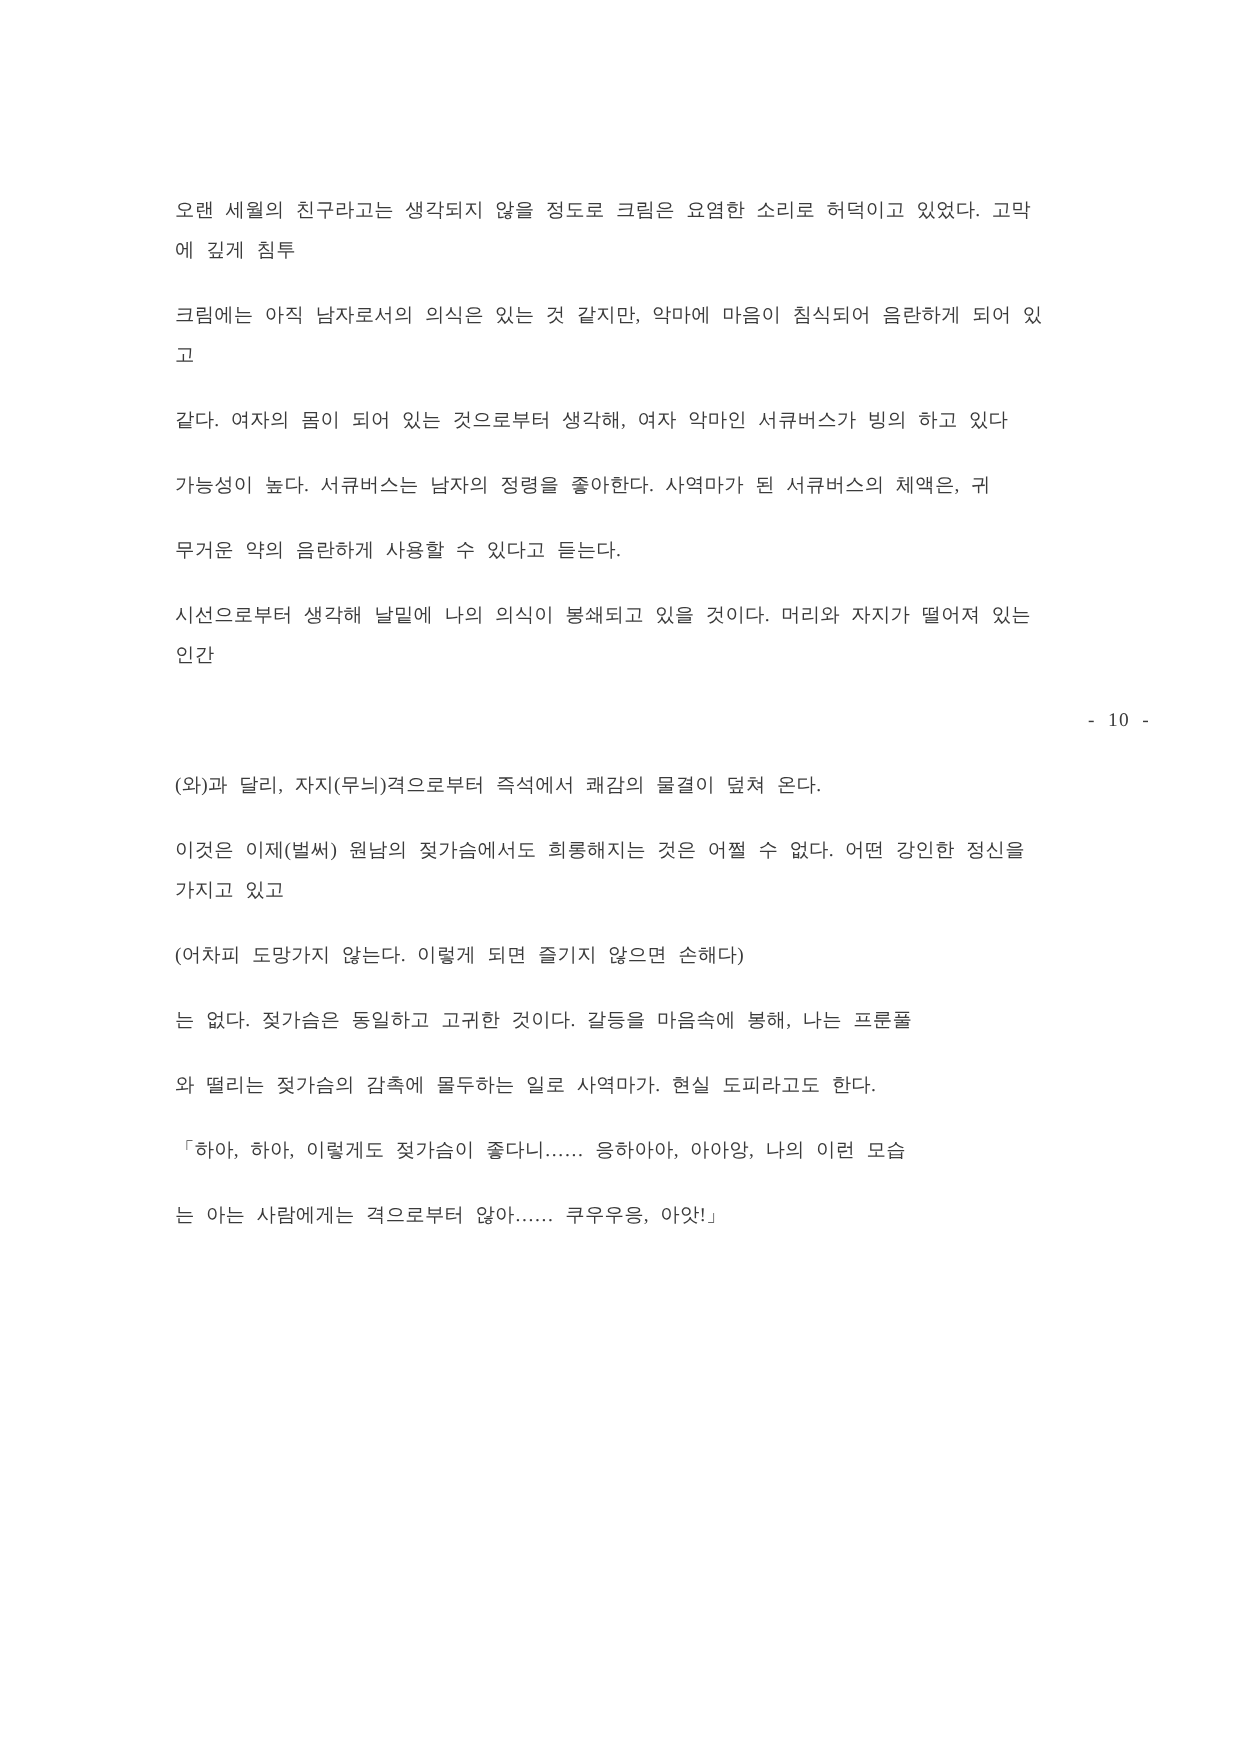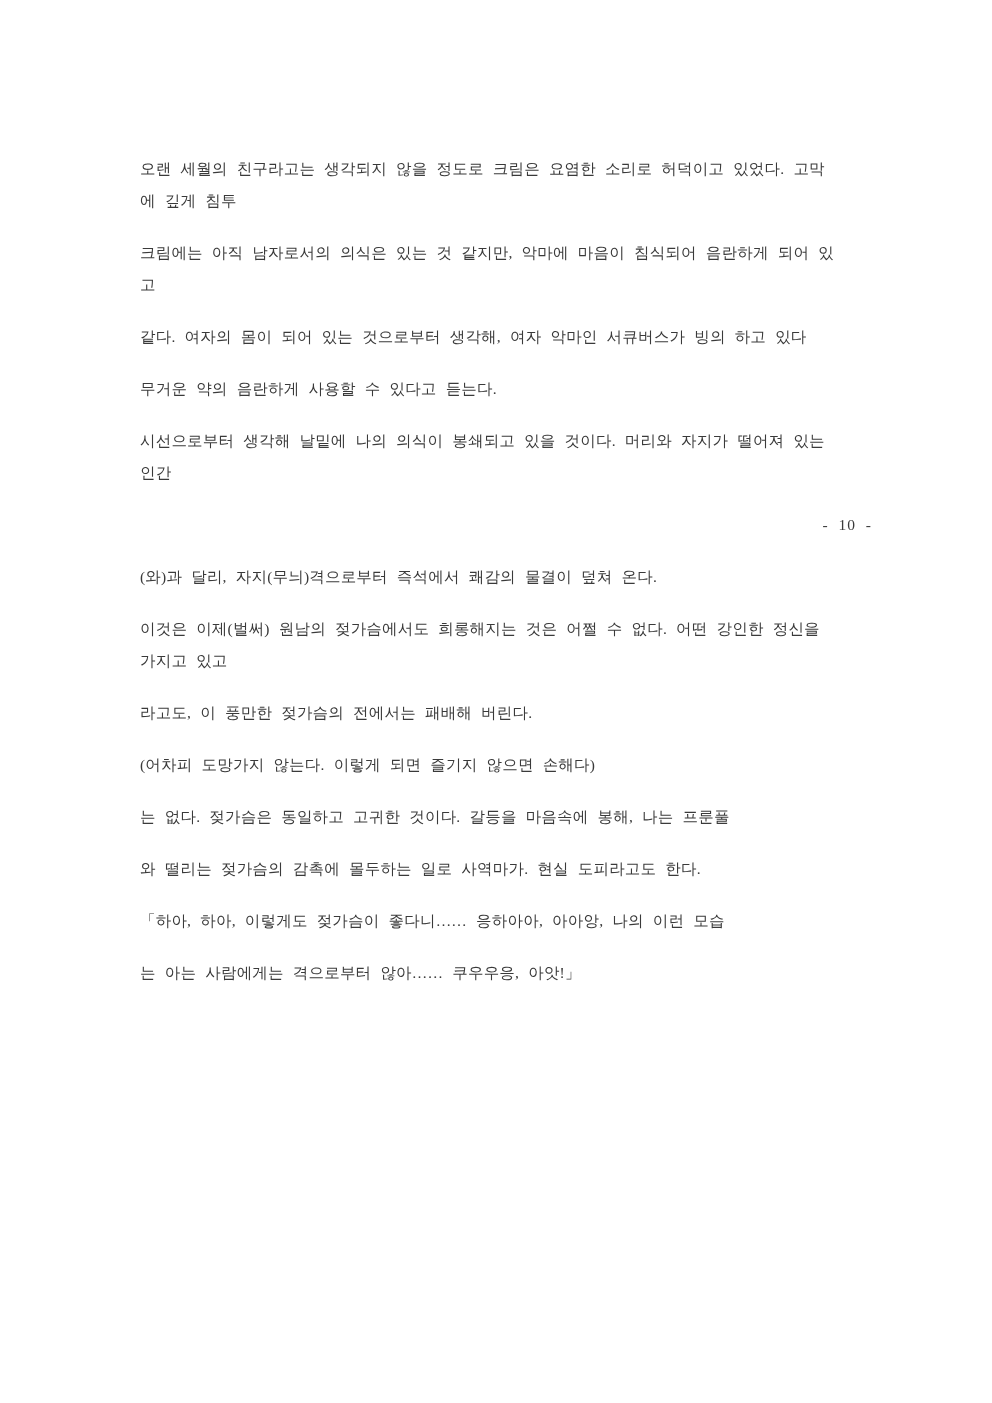--- a/index.html
+++ b/index.html
@@ -6,21 +6,21 @@
     margin: 0;
     padding: 0;
     background: #ffffff;
   }
   .page {
     position: relative;
     width: 992px;
     height: 1403px;
     box-sizing: border-box;
     background: #ffffff;
-    padding: 153px 120px 0 140px;
+    padding: 153px 72px 0 140px;
     font-family: "Liberation Serif", "DejaVu Serif", serif;
     color: #3a3a3a;
     font-size: 15.5px;
     overflow: hidden;
   }
   .para {
     margin: 0 0 20px 0;
     padding: 0;
   }
   .line {
@@ -46,38 +46,38 @@
         <span class="line">에 깊게 침투</span>
       </p>
       <p class="para">
         <span class="line">크림에는 아직 남자로서의 의식은 있는 것 같지만, 악마에 마음이 침식되어 음란하게 되어 있</span>
         <span class="line">고</span>
       </p>
       <p class="para">
         <span class="line">같다. 여자의 몸이 되어 있는 것으로부터 생각해, 여자 악마인 서큐버스가 빙의 하고 있다</span>
       </p>
       <p class="para">
+        <span class="line">가능성이 높다. 서큐버스는 남자의 정령을 좋아한다. 사역마가 된 서큐버스의 체액은, 귀</span>
+      </p>
+      <p class="para">
         <span class="line">무거운 약의 음란하게 사용할 수 있다고 듣는다.</span>
       </p>
       <p class="para">
         <span class="line">시선으로부터 생각해 날밑에 나의 의식이 봉쇄되고 있을 것이다. 머리와 자지가 떨어져 있는</span>
         <span class="line">인간</span>
       </p>
       <p class="para page-number">
         <span class="line">- 10 -</span>
       </p>
       <p class="para">
         <span class="line">(와)과 달리, 자지(무늬)격으로부터 즉석에서 쾌감의 물결이 덮쳐 온다.</span>
       </p>
       <p class="para">
         <span class="line">이것은 이제(벌써) 원남의 젖가슴에서도 희롱해지는 것은 어쩔 수 없다. 어떤 강인한 정신을</span>
         <span class="line">가지고 있고</span>
-      </p>
-      <p class="para">
-        <span class="line">라고도, 이 풍만한 젖가슴의 전에서는 패배해 버린다.</span>
       </p>
       <p class="para">
         <span class="line">(어차피 도망가지 않는다. 이렇게 되면 즐기지 않으면 손해다)</span>
       </p>
       <p class="para">
         <span class="line">는 없다. 젖가슴은 동일하고 고귀한 것이다. 갈등을 마음속에 봉해, 나는 프룬풀</span>
       </p>
       <p class="para">
         <span class="line">와 떨리는 젖가슴의 감촉에 몰두하는 일로 사역마가. 현실 도피라고도 한다.</span>
       </p>

